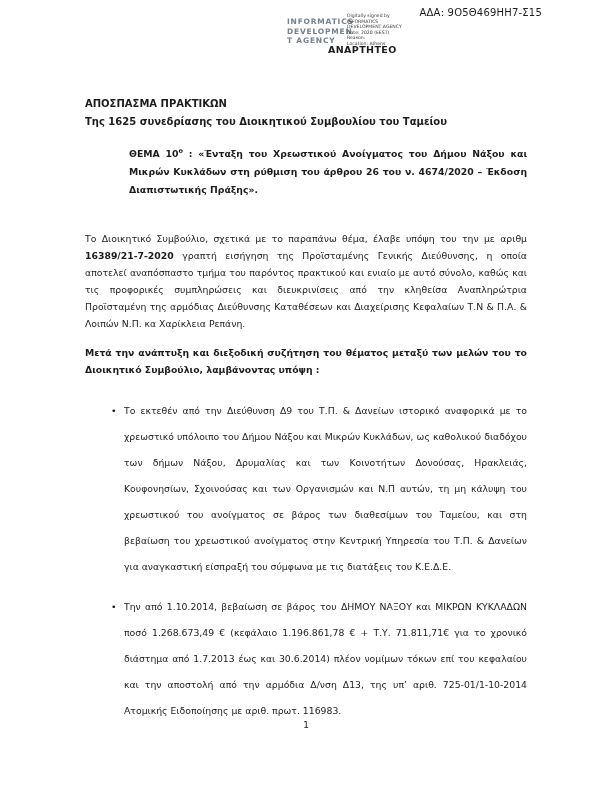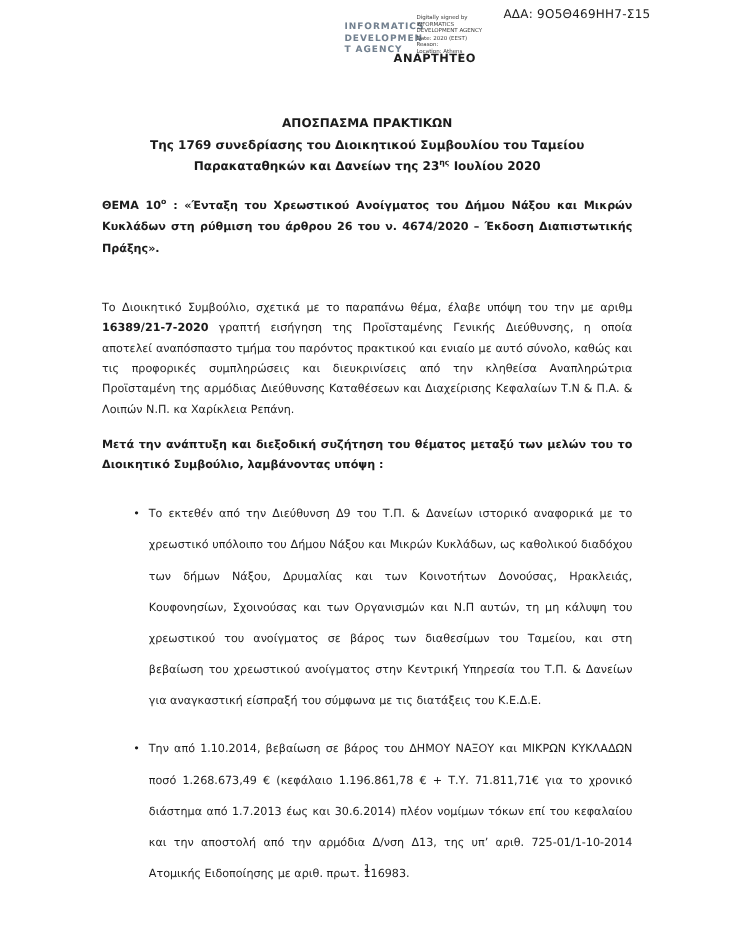--- a/index.html
+++ b/index.html
@@ -12,22 +12,22 @@
   .sig-agency{
     position:absolute;left:287px;top:17px;color:#72808f;font-weight:bold;
     font-size:7.5px;line-height:9.5px;letter-spacing:.8px;
   }
   .sig-details{
     position:absolute;left:347px;top:13px;width:82px;font-size:4.6px;
     line-height:5.6px;color:#3a3a3a;
   }
   .stamp{position:absolute;left:328px;top:44px;font-weight:bold;font-size:9.5px;letter-spacing:.4px;}
   .content{position:absolute;left:85px;top:95px;width:442px;}
-  .title-line{text-align:center;font-weight:bold;font-size:10px;line-height:18px;}
-  .thema{margin-top:14px;font-weight:bold;text-align:justify;font-size:9.3px;line-height:18px;}
+  .title-line{text-align:left;font-weight:bold;font-size:10px;line-height:18px;}
+  .thema{margin-top:14px;font-weight:bold;text-align:justify;font-size:9.3px;line-height:18px;margin-left:44px;}
   .para{margin-top:31px;text-align:justify;font-size:9.3px;line-height:17px;}
   .para b{font-weight:bold;}
   .para-bold{margin-top:12px;font-weight:bold;text-align:justify;font-size:9.3px;line-height:17px;}
   .bullets{margin:20px 0 0 0;list-style:none;padding:0;}
   .bullets li{
     position:relative;margin:0 0 14px 26px;padding-left:13px;
     text-align:justify;font-size:9.3px;line-height:26px;
   }
   .bullets li::before{content:"\2022";position:absolute;left:0;top:0;}
   .pageno{position:absolute;bottom:30px;left:0;width:100%;text-align:center;font-size:9px;}
@@ -53,22 +53,21 @@
     <div>Date: 2020 (EEST)</div>
     <div>Reason:</div>
     <div>Location: Athens</div>
   </div>
 
   <div class="stamp">ΑΝΑΡΤΗΤΕΟ</div>
 
   <div class="content">
 
     <div class="title-line">ΑΠΟΣΠΑΣΜΑ ΠΡΑΚΤΙΚΩΝ</div>
-    <div class="title-line">Της 1769 συνεδρίασης του Διοικητικού Συμβουλίου του Ταμείου</div>
-    <div class="title-line"><span>Παρακαταθηκών και Δανείων της 23</span><sup>ης</sup><span> Ιουλίου 2020</span></div>
+    <div class="title-line">Της 1625 συνεδρίασης του Διοικητικού Συμβουλίου του Ταμείου</div>
 
     <div class="thema"><span>ΘΕΜΑ 10</span><sup>ο</sup><span> : «Ένταξη του Χρεωστικού Ανοίγματος του Δήμου Νάξου και Μικρών Κυκλάδων στη ρύθμιση του άρθρου 26 του ν. 4674/2020 – Έκδοση Διαπιστωτικής Πράξης».</span></div>
 
     <div class="para"><span>Το Διοικητικό Συμβούλιο, σχετικά με το παραπάνω θέμα, έλαβε υπόψη του την με αριθμ </span><b>16389/21-7-2020</b><span> γραπτή εισήγηση της Προϊσταμένης Γενικής Διεύθυνσης, η οποία αποτελεί αναπόσπαστο τμήμα του παρόντος πρακτικού και ενιαίο με αυτό σύνολο, καθώς και τις προφορικές συμπληρώσεις και διευκρινίσεις από την κληθείσα Αναπληρώτρια Προϊσταμένη της αρμόδιας Διεύθυνσης Καταθέσεων και Διαχείρισης Κεφαλαίων Τ.Ν &amp; Π.Α. &amp; Λοιπών Ν.Π. κα Χαρίκλεια Ρεπάνη.</span></div>
 
     <div class="para-bold">Μετά την ανάπτυξη και διεξοδική συζήτηση του θέματος μεταξύ των μελών του το Διοικητικό Συμβούλιο, λαμβάνοντας υπόψη :</div>
 
     <ul class="bullets">
       <li>Το εκτεθέν από την Διεύθυνση Δ9 του Τ.Π. &amp; Δανείων ιστορικό αναφορικά με το χρεωστικό υπόλοιπο του Δήμου Νάξου και Μικρών Κυκλάδων, ως καθολικού διαδόχου των δήμων Νάξου, Δρυμαλίας και των Κοινοτήτων Δονούσας, Ηρακλειάς, Κουφονησίων, Σχοινούσας και των Οργανισμών και Ν.Π αυτών, τη μη κάλυψη του χρεωστικού του ανοίγματος σε βάρος των διαθεσίμων του Ταμείου, και στη βεβαίωση του χρεωστικού ανοίγματος στην Κεντρική Υπηρεσία του Τ.Π. &amp; Δανείων για αναγκαστική είσπραξή του σύμφωνα με τις διατάξεις του Κ.Ε.Δ.Ε.</li>
       <li>Την από  1.10.2014, βεβαίωση σε βάρος του ΔΗΜΟΥ ΝΑΞΟΥ και ΜΙΚΡΩΝ ΚΥΚΛΑΔΩΝ ποσό 1.268.673,49 € (κεφάλαιο 1.196.861,78 € + Τ.Υ. 71.811,71€ για το χρονικό διάστημα από 1.7.2013 έως και 30.6.2014) πλέον νομίμων τόκων επί του κεφαλαίου και την αποστολή  από την αρμόδια Δ/νση Δ13, της υπ’ αριθ. 725-01/1-10-2014 Ατομικής Ειδοποίησης με αριθ. πρωτ. 116983.</li>

